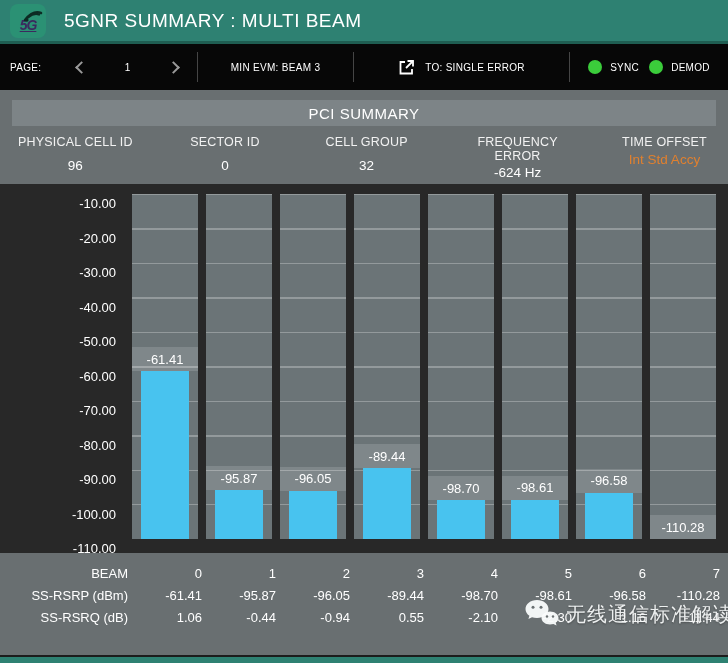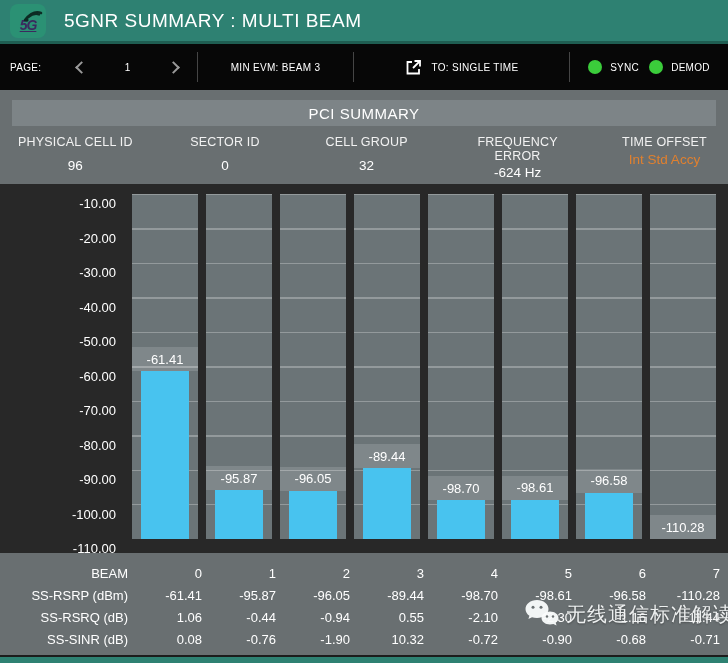--- a/index.html
+++ b/index.html
@@ -125,21 +125,21 @@
     </div>
     <div class="nav-divider"></div>
     <div class="seg-evm">MIN EVM: BEAM 3</div>
     <div class="nav-divider"></div>
     <div class="seg-to">
       <svg width="17" height="17" viewBox="0 0 17 17">
         <path d="M7 3 H2.5 V14.5 H14 V10" stroke="#fff" stroke-width="1.8" fill="none"></path>
         <path d="M9.5 2 H15 V7.5" stroke="#fff" stroke-width="1.8" fill="none"></path>
         <path d="M15 2 L8 9" stroke="#fff" stroke-width="1.8" fill="none"></path>
       </svg>
-      <span>TO: SINGLE TIME</span>
+      <span>TO: SINGLE ERROR</span>
     </div>
     <div class="nav-divider"></div>
     <div class="seg-status">
       <span class="status-item">
         <span class="status-dot" style="background: rgb(59, 204, 59);"></span>
         <span>SYNC</span>
       </span>
       <span class="status-item">
         <span class="status-dot" style="background: rgb(59, 204, 59);"></span>
         <span>DEMOD</span>
@@ -249,31 +249,20 @@
       <div class="t-row">
         <div class="t-cell">SS-RSRQ (dB)</div>
         <div class="t-cell">1.06</div>
         <div class="t-cell">-0.44</div>
         <div class="t-cell">-0.94</div>
         <div class="t-cell">0.55</div>
         <div class="t-cell">-2.10</div>
         <div class="t-cell">-2.30</div>
         <div class="t-cell">-1.16</div>
         <div class="t-cell">-11.44</div>
-      </div>
-      <div class="t-row">
-        <div class="t-cell">SS-SINR (dB)</div>
-        <div class="t-cell">0.08</div>
-        <div class="t-cell">-0.76</div>
-        <div class="t-cell">-1.90</div>
-        <div class="t-cell">10.32</div>
-        <div class="t-cell">-0.72</div>
-        <div class="t-cell">-0.90</div>
-        <div class="t-cell">-0.68</div>
-        <div class="t-cell">-0.71</div>
       </div>
     </div>
 
   <div class="footer"></div>
 
   <div class="watermark">
     <svg width="36" height="30" viewBox="0 0 36 30">
       <g fill="rgba(250,252,252,0.95)">
         <path d="M13 1 C6.4 1 1.5 5 1.5 10 C1.5 12.8 3 15.2 5.4 16.8 L4.4 20 L8 18.2 C9.5 18.7 11.2 19 13 19 C19.6 19 24.5 15 24.5 10 C24.5 5 19.6 1 13 1 Z"></path>
         <path d="M26 12.5 C21.3 12.5 17.5 15.4 17.5 19 C17.5 22.6 21.3 25.5 26 25.5 C27.2 25.5 28.4 25.3 29.4 25 L32.6 26.6 L31.7 23.8 C33.4 22.6 34.5 20.9 34.5 19 C34.5 15.4 30.7 12.5 26 12.5 Z"></path>

